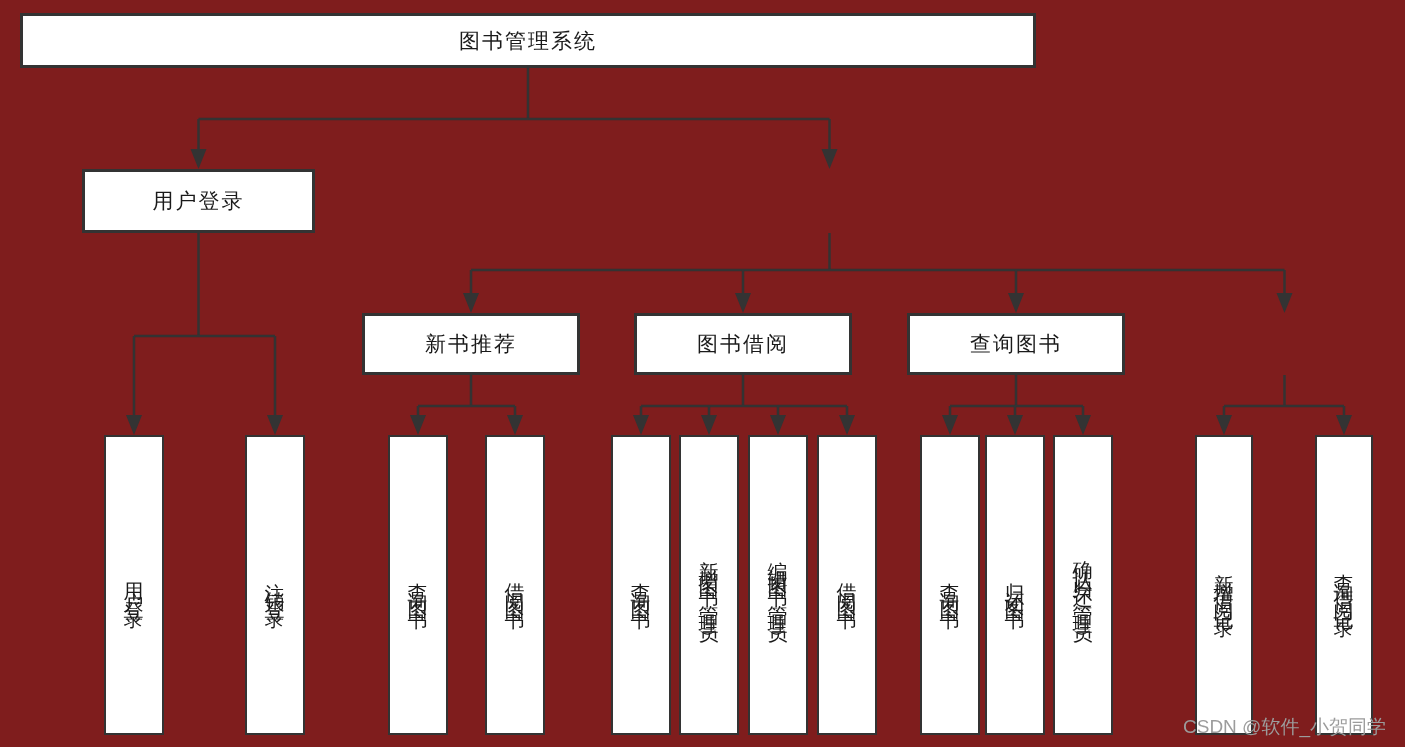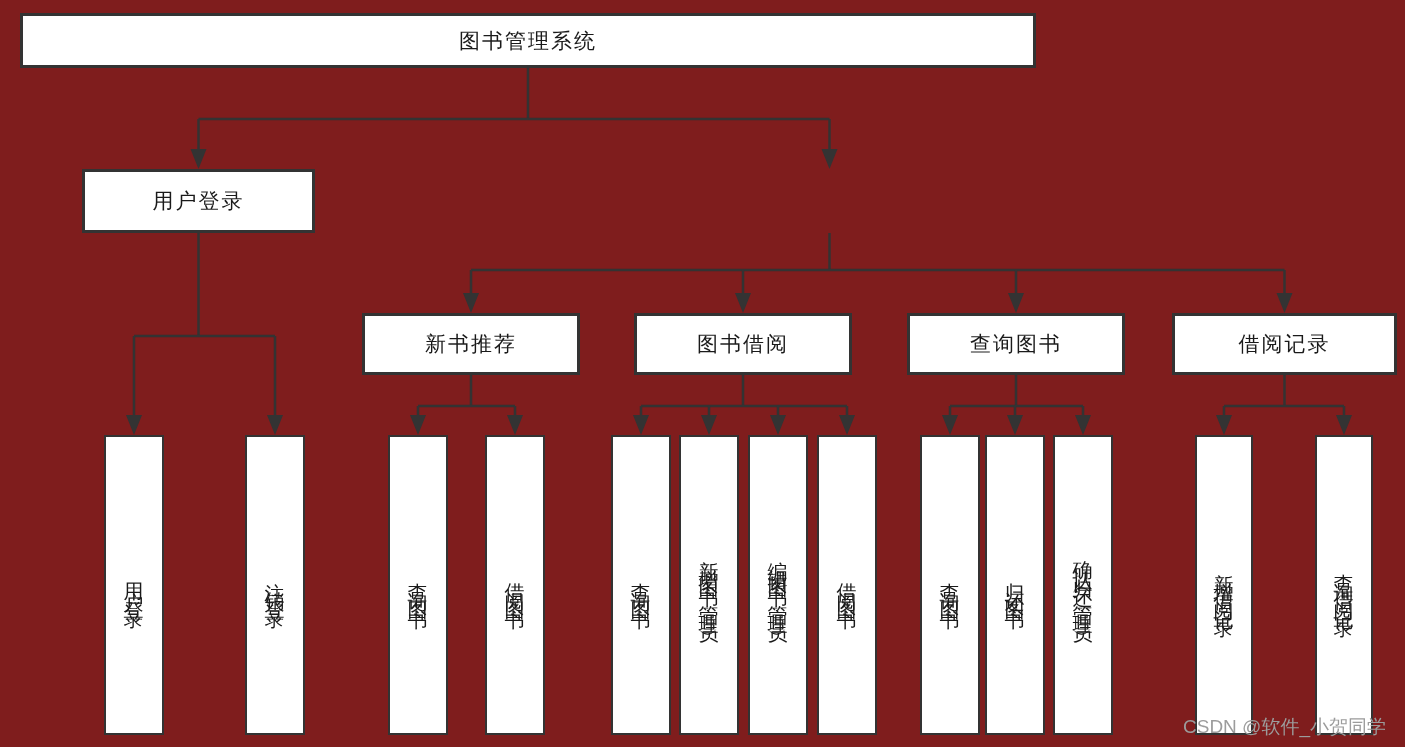--- a/index.html
+++ b/index.html
@@ -124,21 +124,20 @@
     </g>
   </svg>
 
   <div class="node h-node" style="left:20px; top:13px; width:1016px; height:55px;">图书管理系统</div>
 
   <div class="node h-node" style="left:82px; top:169px; width:233px; height:64px;">用户登录</div>
 
   <div class="node h-node" style="left:362px; top:313px; width:218px; height:62px;">新书推荐</div>
   <div class="node h-node" style="left:634px; top:313px; width:218px; height:62px;">图书借阅</div>
   <div class="node h-node" style="left:907px; top:313px; width:218px; height:62px;">查询图书</div>
-  <div class="node h-node" style="left:1172px; top:313px; width:225px; height:62px;">借阅记录</div>
 
   <div class="node v-node" style="left:104px; top:435px; width:60px; height:300px;">用户登录</div>
   <div class="node v-node" style="left:245px; top:435px; width:60px; height:300px;">注销登录</div>
 
   <div class="node v-node" style="left:388px; top:435px; width:60px; height:300px;">查询图书</div>
   <div class="node v-node" style="left:485px; top:435px; width:60px; height:300px;">借阅图书</div>
 
   <div class="node v-node" style="left:611px; top:435px; width:60px; height:300px;">查询图书</div>
   <div class="node v-node" style="left:679px; top:435px; width:60px; height:300px;">新增图书（管理员）</div>
   <div class="node v-node" style="left:748px; top:435px; width:60px; height:300px;">编辑图书（管理员）</div>

